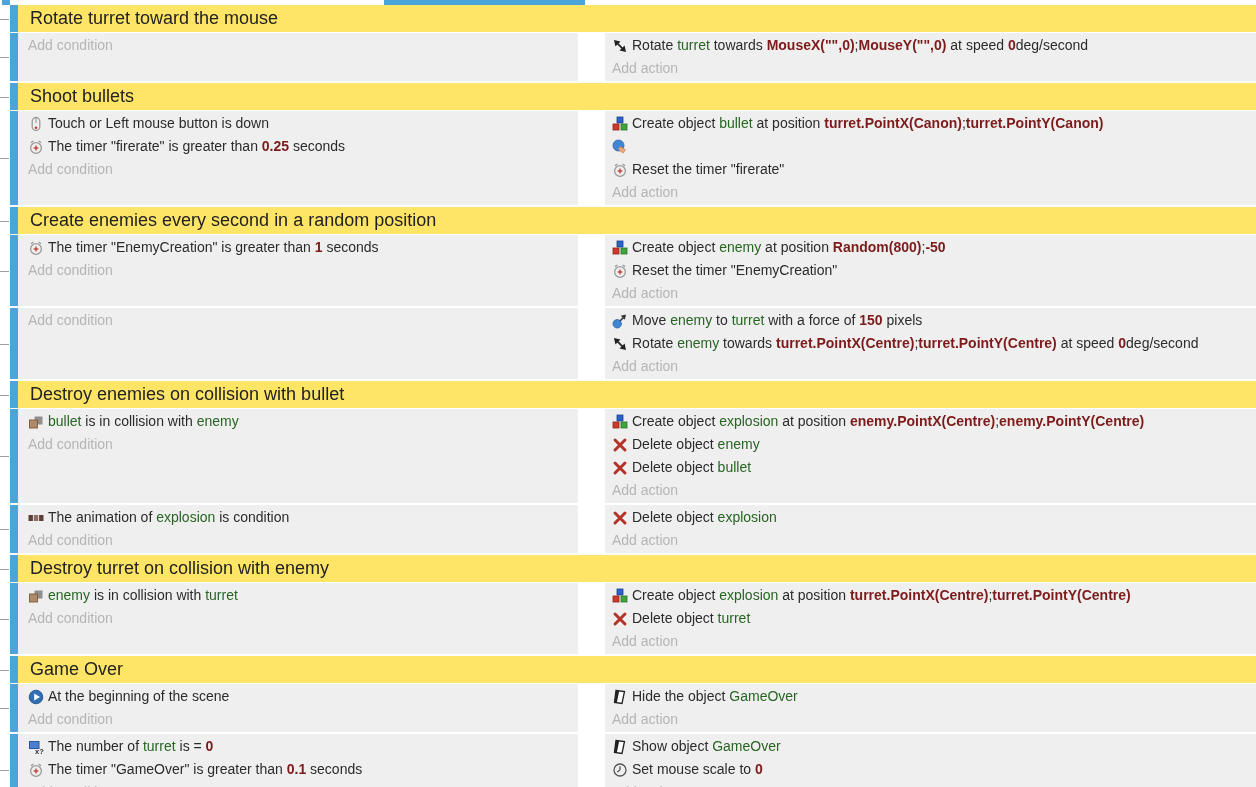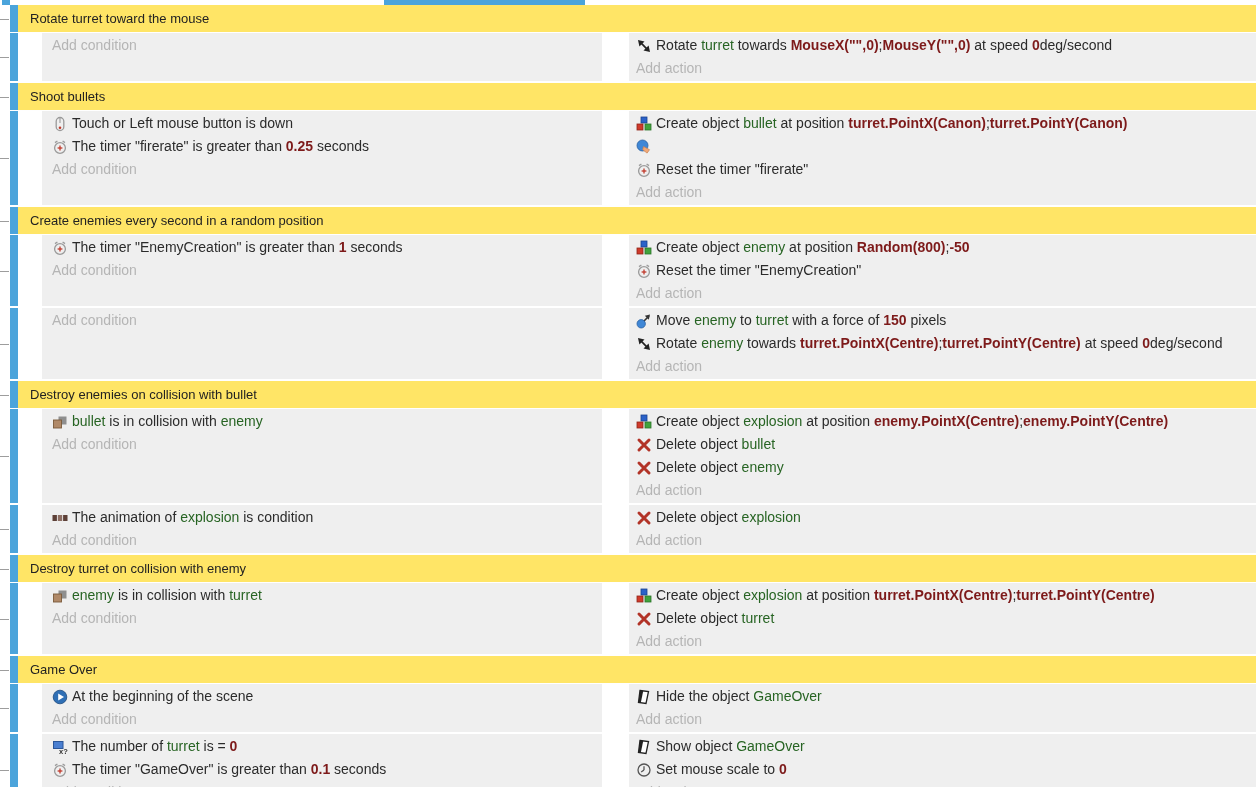--- a/index.html
+++ b/index.html
@@ -16,23 +16,23 @@
   .topstrip{position:relative;height:5px;background:#fff;}
   .topstrip .seg{position:absolute;top:0;height:5px;background:var(--blue);}
   .sheet{width:1256px;}
   .row{display:flex;align-items:stretch;margin-bottom:2px;}
   .row.comment-row{margin-bottom:1px;}
   .gutter{width:10px;position:relative;background:#fff;flex:0 0 10px;}
   .gutter .tick{position:absolute;left:0;top:50%;width:9px;height:0;border-top:1px solid #9d9d9d;}
   .selbar{width:8px;flex:0 0 8px;background:var(--blue);}
   .comment-bar{
     flex:1;background:var(--comment-bg);height:27px;display:flex;align-items:center;
-    padding-left:12px;font-size:13px;color:#222;white-space:nowrap;overflow:hidden;
+    padding-left:12px;font-size:18px;color:#222;white-space:nowrap;overflow:hidden;
   }
-  .event-body{flex:1;display:flex;align-items:stretch;background:#fff;margin-left:24px;}
+  .event-body{flex:1;display:flex;align-items:stretch;background:#fff;}
   .cond-col{width:560px;flex:0 0 560px;background:var(--event-bg);padding:1px 0 1px 10px;overflow:hidden;}
   .colgap{width:27px;flex:0 0 27px;background:#fff;}
   .act-col{flex:1;background:var(--event-bg);padding:1px 0 1px 7px;overflow:hidden;}
   .line{height:23px;line-height:23px;white-space:nowrap;overflow:hidden;display:flex;align-items:center;}
   .line .txtwrap{white-space:nowrap;}
   .addline{color:var(--muted);}
   .sp{color:var(--txt);}
   .so{color:var(--obj);font-weight:normal;}
   .sx{color:var(--expr);font-weight:bold;}
   .icon{display:inline-flex;width:16px;height:16px;margin-right:4px;flex:0 0 16px;align-items:center;justify-content:center;}
@@ -280,29 +280,29 @@
                 </svg>
               </span>
               <span class="txtwrap"><span class="sp">Create object </span><span class="so">explosion</span><span class="sp"> at position </span><span class="sx">enemy.PointX(Centre)</span><span class="sp">;</span><span class="sx">enemy.PointY(Centre)</span></span>
             </div>
             <div class="line">
               <span class="icon">
                 <svg viewBox="0 0 16 16">
                   <path d="M3 3 L13 13 M13 3 L3 13" stroke="#B23327" stroke-width="3" stroke-linecap="round"></path>
                 </svg>
               </span>
+              <span class="txtwrap"><span class="sp">Delete object </span><span class="so">enemy</span></span>
+            </div>
+            <div class="line">
+              <span class="icon">
+                <svg viewBox="0 0 16 16">
+                  <path d="M3 3 L13 13 M13 3 L3 13" stroke="#B23327" stroke-width="3" stroke-linecap="round"></path>
+                </svg>
+              </span>
               <span class="txtwrap"><span class="sp">Delete object </span><span class="so">bullet</span></span>
-            </div>
-            <div class="line">
-              <span class="icon">
-                <svg viewBox="0 0 16 16">
-                  <path d="M3 3 L13 13 M13 3 L3 13" stroke="#B23327" stroke-width="3" stroke-linecap="round"></path>
-                </svg>
-              </span>
-              <span class="txtwrap"><span class="sp">Delete object </span><span class="so">enemy</span></span>
             </div>
             <div class="line addline">Add action</div>
           </div>
         </div>
       </div>
       <div class="row">
         <div class="gutter">
           <div class="tick"></div>
         </div>
         <div class="selbar"></div>

